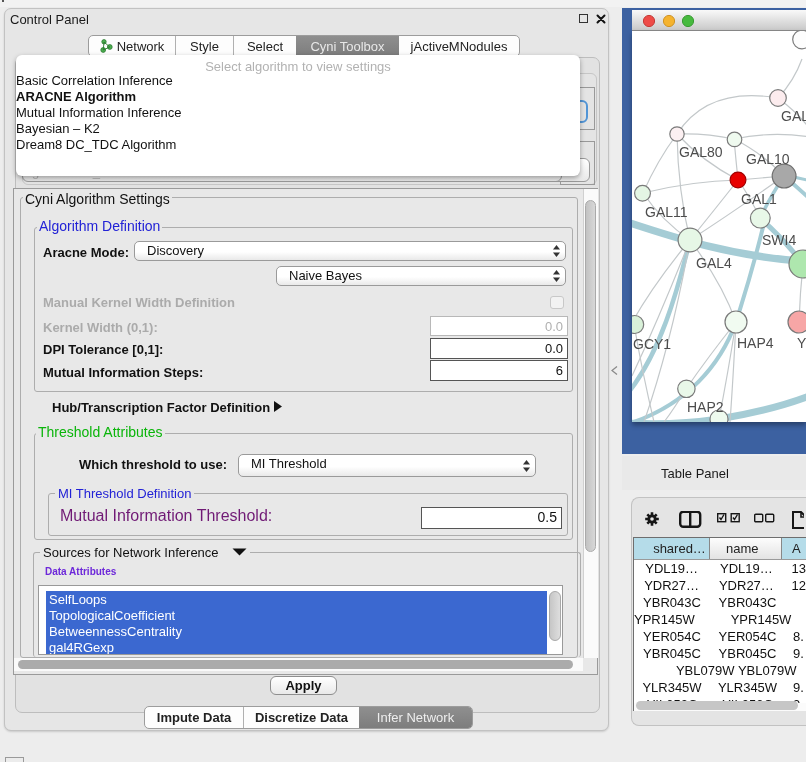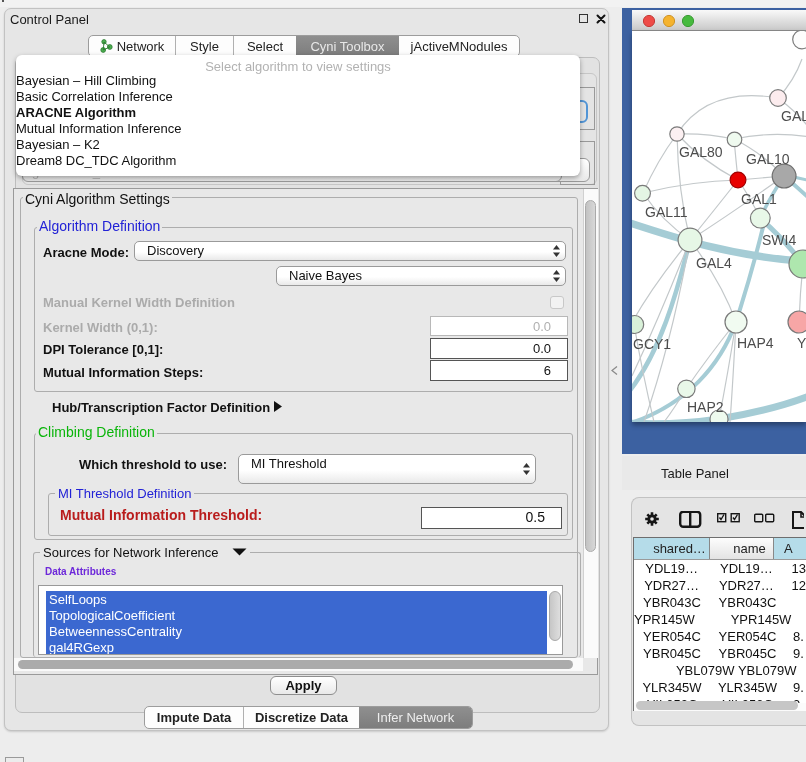--- a/index.html
+++ b/index.html
@@ -6,21 +6,21 @@
   html,body { width:806px; height:762px; background:#f2f2f2; font-family:"Liberation Sans", sans-serif; overflow:hidden; }
   .abs { position:absolute; }
   #stage { position:relative; width:806px; height:762px; background:#f2f2f2; }
   #appbg { left:0; top:7px; width:806px; height:755px; background:#ededed; }
   .combo { background:linear-gradient(#ffffff,#ffffff 55%,#e9e9e9); border:1px solid #9a9a9a; border-radius:5px; font-size:13px; color:#111; line-height:18px; padding-left:12px; }
   .combo::after { content:""; position:absolute; right:6px; top:4px; width:9px; height:12px;
     background:
       linear-gradient(#333,#333),
       linear-gradient(#333,#333);
     background-size:0; }
-  .field { background:#fff; font-size:13px; text-align:right; padding-right:16px; line-height:19px; }
+  .field { background:#fff; font-size:13px; text-align:right; padding-right:4px; line-height:19px; }
   .arrglyph { position:absolute; right:4px; top:50%; transform:translateY(-50%); }
 </style>
 </head>
 <body>
 <div id="stage">
   <div id="appbg" class="abs"></div>
   <div class="abs" style="left:2px; top:0; width:2px; height:2px; background:#555;"></div>
 
   <div class="abs" id="cpanel" style="left:4px; top:8px; width:605px; height:723px; background:#e6e6e6; border:1px solid #c2c2c2; border-radius:7px; box-shadow:0 1px 2px rgba(0,0,0,0.15);"></div>
   <div class="abs" style="left:10px; top:12px; font-size:13px; color:#1a1a1a;">Control Panel</div>
@@ -50,21 +50,20 @@
   <div class="abs" style="left:552px; top:100px; width:36px; height:23px; border:2.5px solid #5295d6; border-radius:6px;"></div>
   <div class="abs" style="left:560px; top:141px; width:35px; height:44px; border:1px solid #999;"></div>
   <div class="abs" style="left:540px; top:158px; width:50px; height:24px; border:1px solid #9a9a9a; border-radius:6px; background:linear-gradient(#fff,#e8e8e8);"></div>
 
   <div class="abs" style="left:22px; top:160px; width:540px; height:22px; border:1px solid #9a9a9a; border-radius:6px; background:linear-gradient(#fff,#e6e6e6);"></div>
   <div class="abs" style="left:32px; top:164px; font-size:13px; color:#b5b5b5;">galFiltered_sh... default node</div>
 
   <div class="abs" id="popup" style="left:16px; top:55px; width:564px; height:121px; background:#fff; border-radius:6px; box-shadow:0 2px 5px rgba(0,0,0,0.35); overflow:hidden;">
     <div style="text-align:center; font-size:13px; color:#b2b2b2; padding-top:4px; height:18px;">Select algorithm to view settings</div>
     <div style="font-size:13px; color:#111; line-height:16px; padding-left:0px;">
-      <div>Bayesian – Hill Climbing</div>
       <div>Basic Correlation Inference</div>
       <div style="font-weight:bold;">ARACNE Algorithm</div>
       <div>Mutual Information Inference</div>
       <div>Bayesian – K2</div>
       <div>Dream8 DC_TDC Algorithm</div>
     </div>
   </div>
 
   <div class="abs" id="scrollpane" style="left:13px; top:188px; width:585px; height:487px; background:#e8e8e8; border:1px solid #9a9a9a;"></div>
 
@@ -101,31 +100,31 @@
 
   <div class="abs" style="left:43px; top:365px; font-size:13px; font-weight:bold; color:#111;">Mutual Information Steps:</div>
   <div class="abs field" style="left:430px; top:360px; width:138px; height:21px; border:1px solid #555; color:#111;">6</div>
 
   <div class="abs" style="left:52px; top:400px; font-size:13px; font-weight:bold; color:#111;">Hub/Transcription Factor Definition</div>
   <svg class="abs" style="left:272px; top:400px;" width="12" height="13">
       <path d="M2 1 L10 6.5 L2 12 Z" fill="#111"></path>
     </svg>
 
   <div class="abs" style="left:34px; top:433px; width:539px; height:107px; border:1px solid #adadad; border-radius:3px;"></div>
-  <div class="abs" style="left:36px; top:424px; font-size:14px; color:#0ab50a; background:#e8e8e8; padding:0 2px;">Climbing Definition</div>
+  <div class="abs" style="left:36px; top:424px; font-size:14px; color:#0ab50a; background:#e8e8e8; padding:0 2px;">Threshold Attributes</div>
 
   <div class="abs" style="left:79px; top:457px; font-size:13px; font-weight:bold; color:#111;">Which threshold to use:</div>
-  <div class="abs combo" style="left:238px; top:454px; width:298px; height:30px;">MI Threshold<svg class="arrglyph" width="9" height="13">
+  <div class="abs combo" style="left:238px; top:454px; width:298px; height:23px;">MI Threshold<svg class="arrglyph" width="9" height="13">
         <path d="M4.5 0.5 L8 5 L1 5 Z" fill="#333"></path>
         <path d="M4.5 12.5 L8 8 L1 8 Z" fill="#333"></path>
       </svg></div>
 
   <div class="abs" style="left:48px; top:493px; width:520px; height:43px; border:1px solid #adadad; border-radius:3px;"></div>
   <div class="abs" style="left:55px; top:486px; font-size:13px; color:#2222d6; background:#e8e8e8; padding:0 3px;">MI Threshold Definition</div>
-  <div class="abs" style="left:60px; top:507px; font-size:14px; font-weight:bold; color:#b91c1c;">Mutual Information Threshold:</div>
+  <div class="abs" style="left:60px; top:507px; font-size:16px; font-weight:normal; color:#701a75;">Mutual Information Threshold:</div>
   <div class="abs field" style="left:421px; top:507px; width:141px; height:22px; border:1px solid #555; color:#111; font-size:14px;">0.5</div>
 
   <div class="abs" style="left:33px; top:552px; width:548px; height:105px; border:1px solid #adadad; border-radius:3px; border-bottom:none;"></div>
   <div class="abs" style="left:40px; top:544px; font-size:13px; color:#111; background:#e8e8e8; padding:0 3px;">Sources for Network Inference <span style="display:inline-block; vertical-align:1px; margin-left:10px;"><svg width="15" height="8">
           <path d="M0.5 0.5 L14.5 0.5 L7.5 7.5 Z" fill="#111"></path>
         </svg></span></div>
   <div class="abs" style="left:45px; top:566px; font-size:10px; font-weight:bold; color:#6d28d9;">Data Attributes</div>
 
   <div class="abs" style="left:38px; top:585px; width:525px; height:70px; background:#fff; border:1px solid #999;"></div>
   <div class="abs" style="left:46px; top:591px; width:501px; height:63px; background:#3b68d0; overflow:hidden;">
@@ -267,21 +266,21 @@
 
     <g transform="translate(148,0)">
         <path d="M1 1 H9 L14 6 V17 H1 Z" fill="none" stroke="#161616" stroke-width="2"></path>
         <path d="M9 1 V6 H14" fill="none" stroke="#161616" stroke-width="1.6"></path>
       </g>
   </svg>
 
   <div class="abs" style="left:633px; top:537px; width:173px; height:174px; background:#fff; border:1px solid #6e6e6e; border-right:none; overflow:hidden; font-size:13px;">
     <div style="display:flex; height:22px; border-bottom:1px solid #9a9a9a;">
       <div style="width:76px; background:#b5dce9; border-right:1px solid #888; text-align:center; padding-left:16px; line-height:21px; color:#222;">shared…</div>
-      <div style="width:64px; background:linear-gradient(#fdfdfd,#e3e3e3); border-right:1px solid #888; text-align:center; padding-left:16px; line-height:21px; color:#222;">name</div>
+      <div style="width:72px; background:linear-gradient(#fdfdfd,#e3e3e3); border-right:1px solid #888; padding-left:16px; line-height:21px; color:#222;">name</div>
       <div style="flex:1; background:#b5dce9; text-align:left; padding-left:10px; line-height:21px; color:#222;">A</div>
     </div>
     <div id="rows" style="color:#111;">
         <div style="display:flex; height:17px; line-height:17px;">
           <div style="width:76px; text-align:center;">YDL19…</div>
           <div style="width:75px; text-align:center;">YDL19…</div>
           <div style="flex:1; padding-left:8px;">13</div>
         </div>
         <div style="display:flex; height:17px; line-height:17px;">
           <div style="width:76px; text-align:center;">YDR27…</div>

